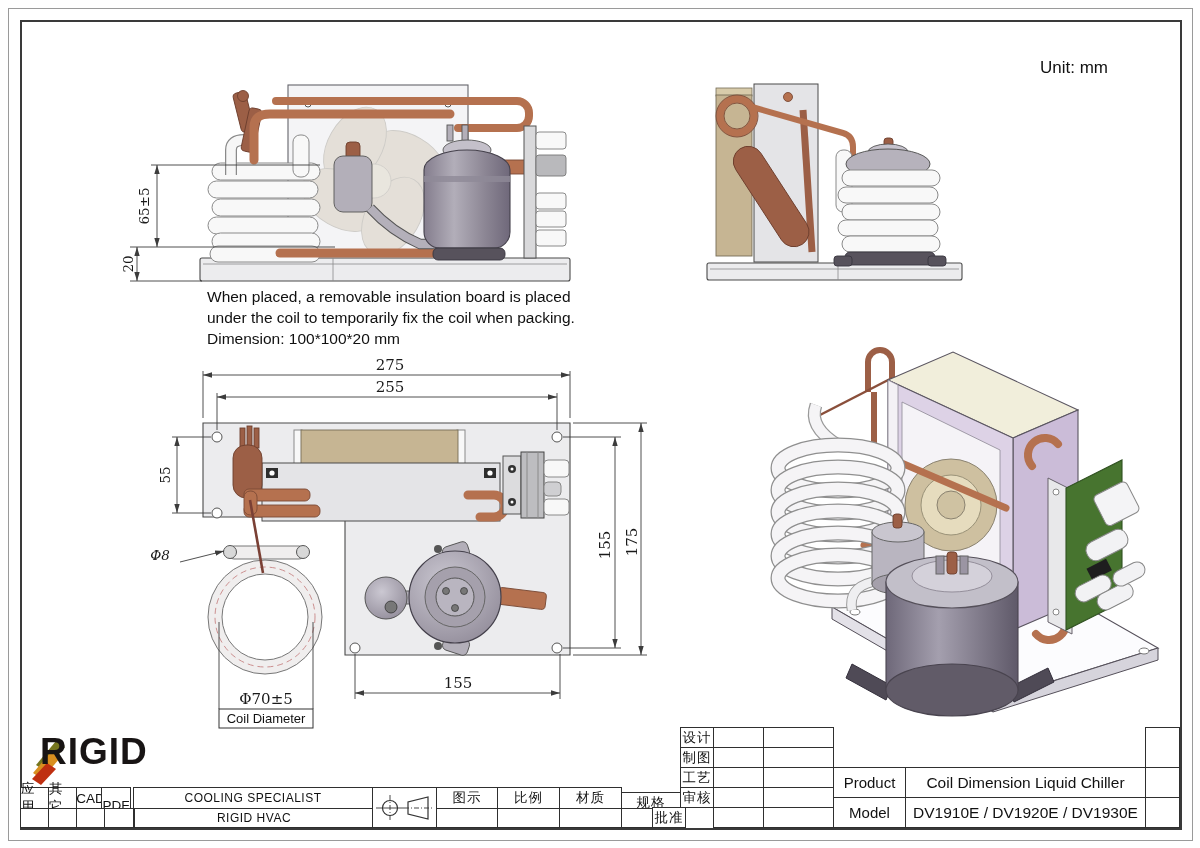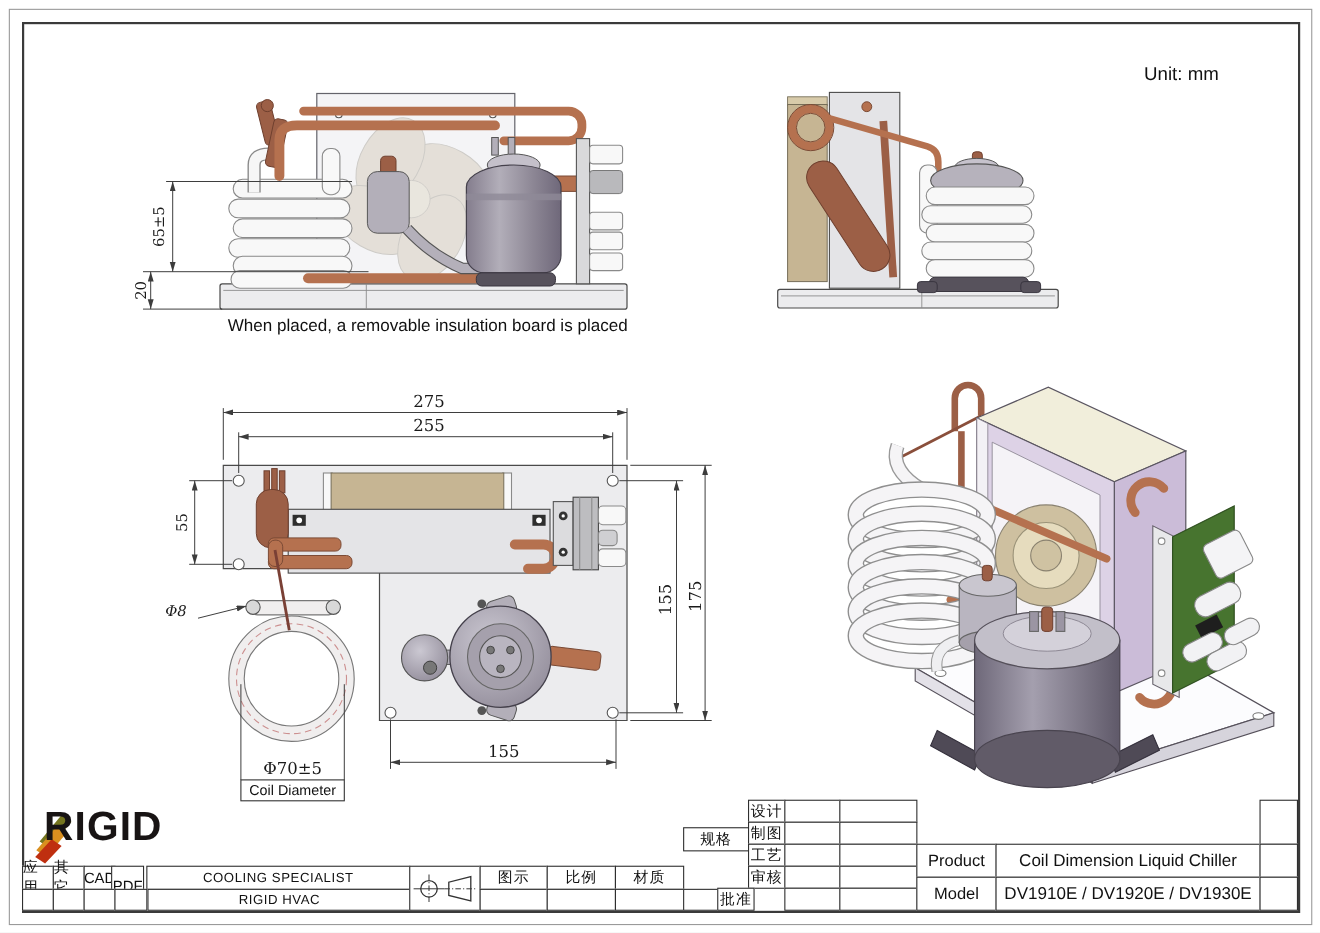--- a/index.html
+++ b/index.html
@@ -185,20 +185,22 @@
       <rect class="wt" x="838" y="220" width="100" height="16" rx="8"></rect>
       <rect class="wt" x="842" y="236" width="98" height="16" rx="8"></rect>
       <rect class="dk" x="845" y="252" width="90" height="13" rx="5"></rect>
       <rect class="dk" x="834" y="256" width="18" height="10" rx="3"></rect>
       <rect class="dk" x="928" y="256" width="18" height="10" rx="3"></rect>
     </g>
   </svg>
 
   <div class="note">
     <div>When placed, a removable insulation board is placed</div>
+    <div>under the coil to temporarily fix the coil when packing.</div>
+    <div>Dimension: 100*100*20 mm</div>
   </div>
 
   <svg class="abs" style="left:120px;top:355px" width="545" height="378" viewBox="120 355 545 378">
     <defs>
       <marker id="arT" orient="auto-start-reverse" markerWidth="11" markerHeight="7" refX="10" refY="3">
         <path d="M0,0L10,3L0,6Z" fill="#3c3c3c"></path>
       </marker>
       <radialGradient id="gcompT" cx=".4" cy=".35" r=".8">
         <stop offset="0" stop-color="#cbc8d2"></stop>
           <stop offset="1" stop-color="#8d8795"></stop>
@@ -450,21 +452,21 @@
       <line x1="16" y1="6" x2="16" y2="32" stroke="#333" stroke-width=".9" stroke-dasharray="5 2 1 2"></line>
       <line x1="2" y1="19" x2="30" y2="19" stroke="#333" stroke-width=".9"></line>
       <polygon points="34,13 34,25 54,30 54,8" fill="none" stroke="#333" stroke-width="1.2"></polygon>
       <line x1="30" y1="19" x2="60" y2="19" stroke="#333" stroke-width=".9" stroke-dasharray="5 2 1 2"></line>
     </svg>
   </div>
 
   <div class="cell cn" style="left:436px;top:787px;width:62px;height:22px">图示</div>
   <div class="cell cn" style="left:497px;top:787px;width:63px;height:22px">比例</div>
   <div class="cell cn" style="left:559px;top:787px;width:63px;height:22px">材质</div>
-  <div class="cell cn" style="left:621px;top:752px;width:60px;height:22px">规格</div>
+  <div class="cell cn" style="left:621px;top:792px;width:60px;height:22px">规格</div>
   <div class="cell" style="left:436px;top:808px;width:62px;height:20px"></div>
   <div class="cell" style="left:497px;top:808px;width:63px;height:20px"></div>
   <div class="cell" style="left:559px;top:808px;width:63px;height:20px"></div>
   <div class="cell" style="left:621px;top:808px;width:60px;height:20px"></div>
 
   <div class="cell cn" style="left:680px;top:727px;width:34px;height:21px">设计</div>
   <div class="cell cn" style="left:680px;top:747px;width:34px;height:21px">制图</div>
   <div class="cell cn" style="left:680px;top:767px;width:34px;height:21px">工艺</div>
   <div class="cell cn" style="left:680px;top:787px;width:34px;height:21px">审核</div>
   <div class="cell cn" style="left:652px;top:807px;width:34px;height:21px">批准</div>

